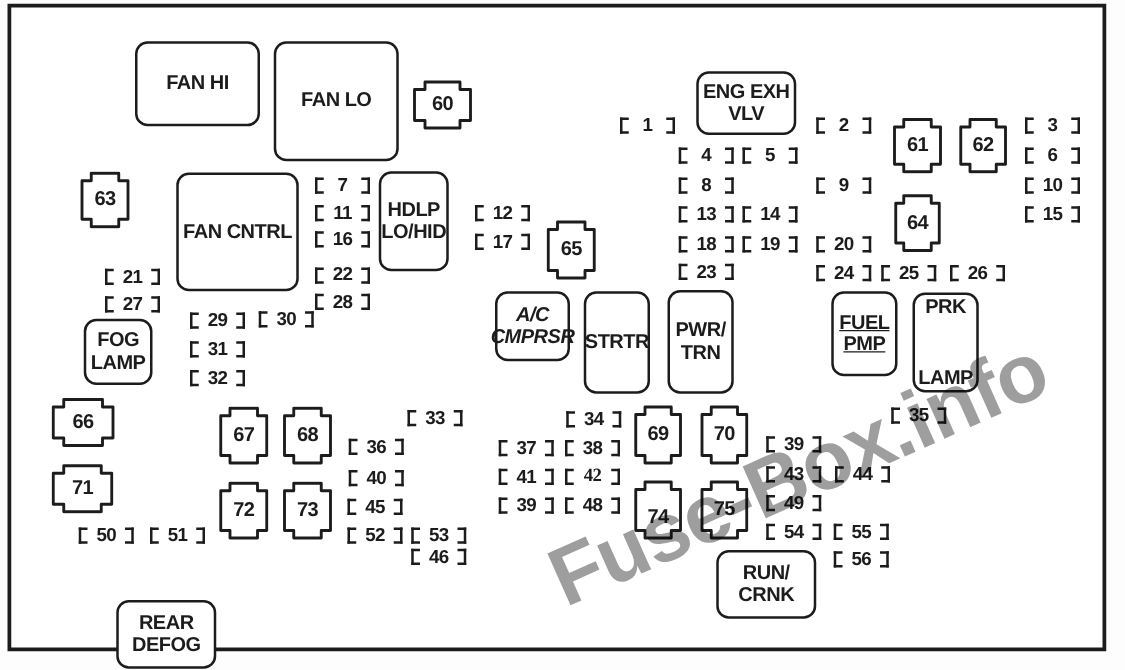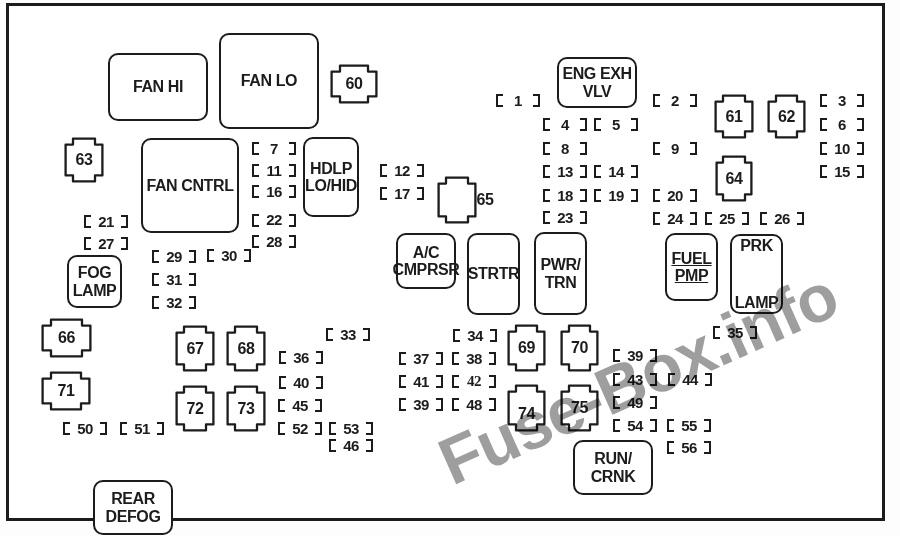--- a/index.html
+++ b/index.html
@@ -39,38 +39,38 @@
     font-weight:bold;font-size:66px;line-height:1;white-space:nowrap;
     color:#969696;mix-blend-mode:multiply;opacity:0.92;letter-spacing:-1px;
   }
 </style>
 </head>
 <body>
 
 <div id="stage">
   <div id="outline"></div>
   <div id="layer">
-      <div class="relay" style="left: 108px; top: 33px; width: 100px; height: 68px; margin-top: 20px;">
+      <div class="relay" style="left: 108px; top: 33px; width: 100px; height: 68px;">
         <span>FAN HI</span>
       </div>
       <div class="relay" style="left: 219px; top: 33px; width: 100px; height: 96px;">
         <span>FAN LO</span>
       </div>
       <div class="relay" style="left: 141px; top: 138px; width: 98px; height: 95px;">
         <span>FAN CNTRL</span>
       </div>
       <div class="relay" style="left: 303px; top: 137px; width: 56px; height: 80px;">
         <span>HDLP</span>
         <span>LO/HID</span>
       </div>
       <div class="relay" style="left: 557px; top: 57px; width: 80px; height: 51px;">
         <span>ENG EXH</span>
         <span>VLV</span>
       </div>
-      <div class="relay" style="left: 396px; top: 233px; width: 60px; height: 56px;">
+      <div class="relay" style="left: 396px; top: 233px; width: 60px; height: 56px; font-style: italic;">
         <span>A/C</span>
         <span>CMPRSR</span>
       </div>
       <div class="relay" style="left: 467px; top: 233px; width: 53px; height: 82px;">
         <span>STRTR</span>
       </div>
       <div class="relay" style="left: 534px; top: 232px; width: 53px; height: 83px;">
         <span>PWR/</span>
         <span>TRN</span>
       </div>
@@ -117,21 +117,21 @@
           <path d="M 9 1.6 L 31 1.6 L 31 7.6 L 38.4 7.6 L 38.4 38.4 L 31 38.4 L 31 44.4 L 9 44.4 L 9 38.4 L 1.6 38.4 L 1.6 7.6 L 9 7.6 Z" fill="#ffffff" stroke="#1c1c1c" stroke-width="2.3" stroke-linejoin="round"></path>
         </svg>
         <span class="num">63</span>
       </div>
       <div class="maxi" style="left: 715px; top: 155px; width: 38px; height: 47px;">
         <svg width="38" height="47" viewBox="0 0 38 47">
           <path d="M 8 1.6 L 30 1.6 L 30 7.6 L 36.4 7.6 L 36.4 39.4 L 30 39.4 L 30 45.4 L 8 45.4 L 8 39.4 L 1.6 39.4 L 1.6 7.6 L 8 7.6 Z" fill="#ffffff" stroke="#1c1c1c" stroke-width="2.3" stroke-linejoin="round"></path>
         </svg>
         <span class="num">64</span>
       </div>
-      <div class="maxi" style="left: 437px; top: 176px; width: 40px; height: 48px; padding-left: 28px;">
+      <div class="maxi" style="left: 437px; top: 176px; width: 40px; height: 48px;">
         <svg width="40" height="48" viewBox="0 0 40 48">
           <path d="M 9 1.6 L 31 1.6 L 31 7.6 L 38.4 7.6 L 38.4 40.4 L 31 40.4 L 31 46.4 L 9 46.4 L 9 40.4 L 1.6 40.4 L 1.6 7.6 L 9 7.6 Z" fill="#ffffff" stroke="#1c1c1c" stroke-width="2.3" stroke-linejoin="round"></path>
         </svg>
         <span class="num">65</span>
       </div>
       <div class="maxi" style="left: 41px; top: 318px; width: 51px; height: 40px;">
         <svg width="51" height="40" viewBox="0 0 51 40">
           <path d="M 10 1.6 L 41 1.6 L 41 7.6 L 49.4 7.6 L 49.4 32.4 L 41 32.4 L 41 38.4 L 10 38.4 L 10 32.4 L 1.6 32.4 L 1.6 7.6 L 10 7.6 Z" fill="#ffffff" stroke="#1c1c1c" stroke-width="2.3" stroke-linejoin="round"></path>
         </svg>
         <span class="num">66</span>

